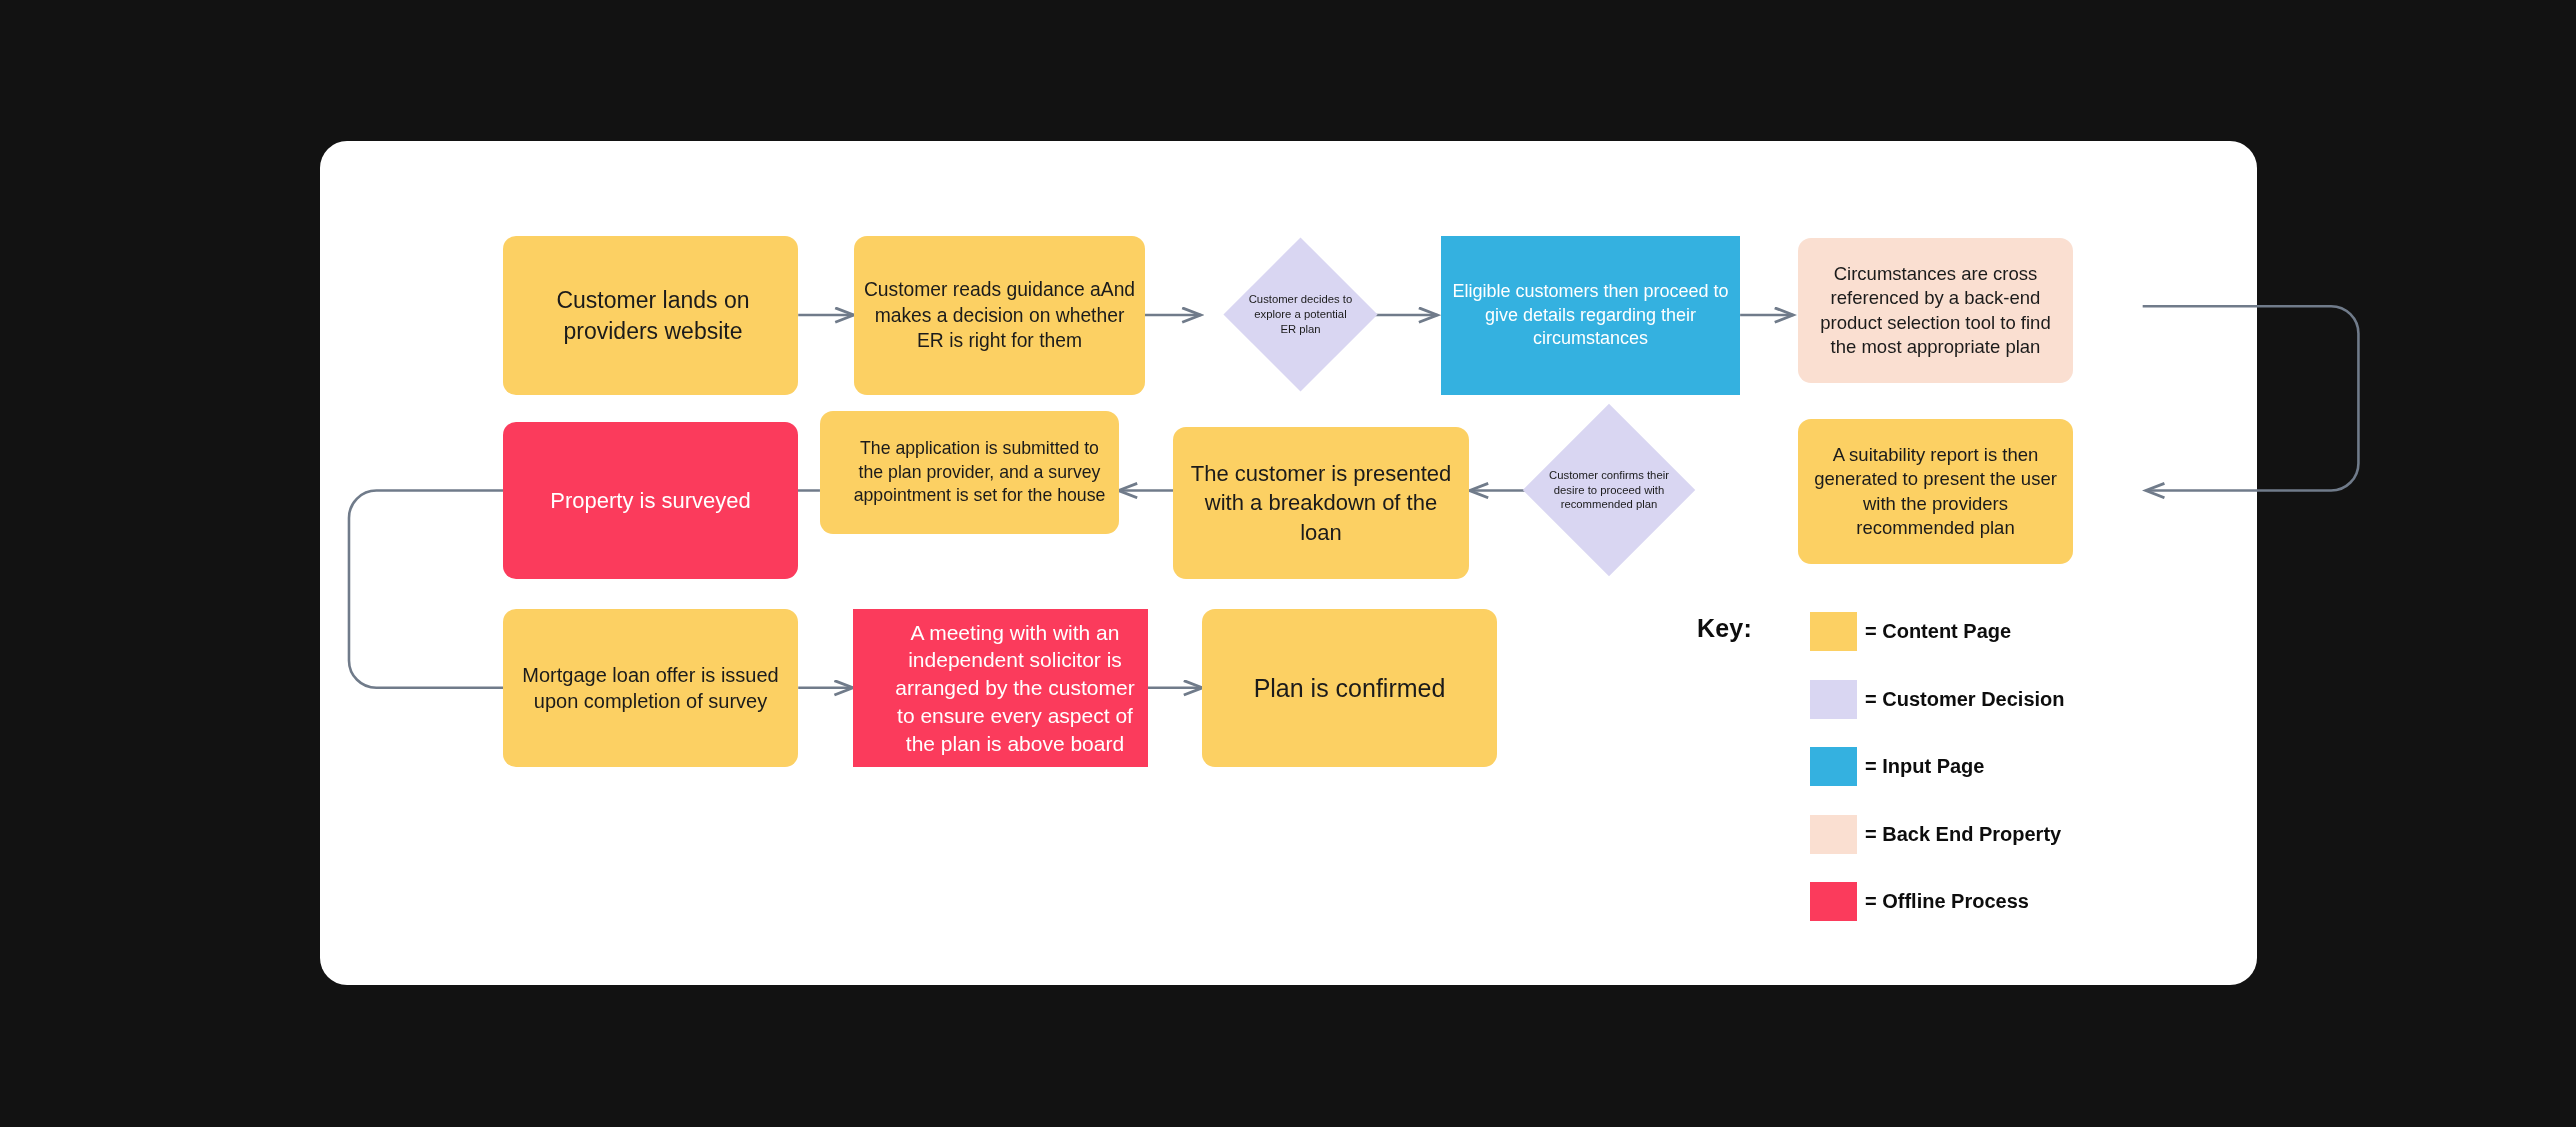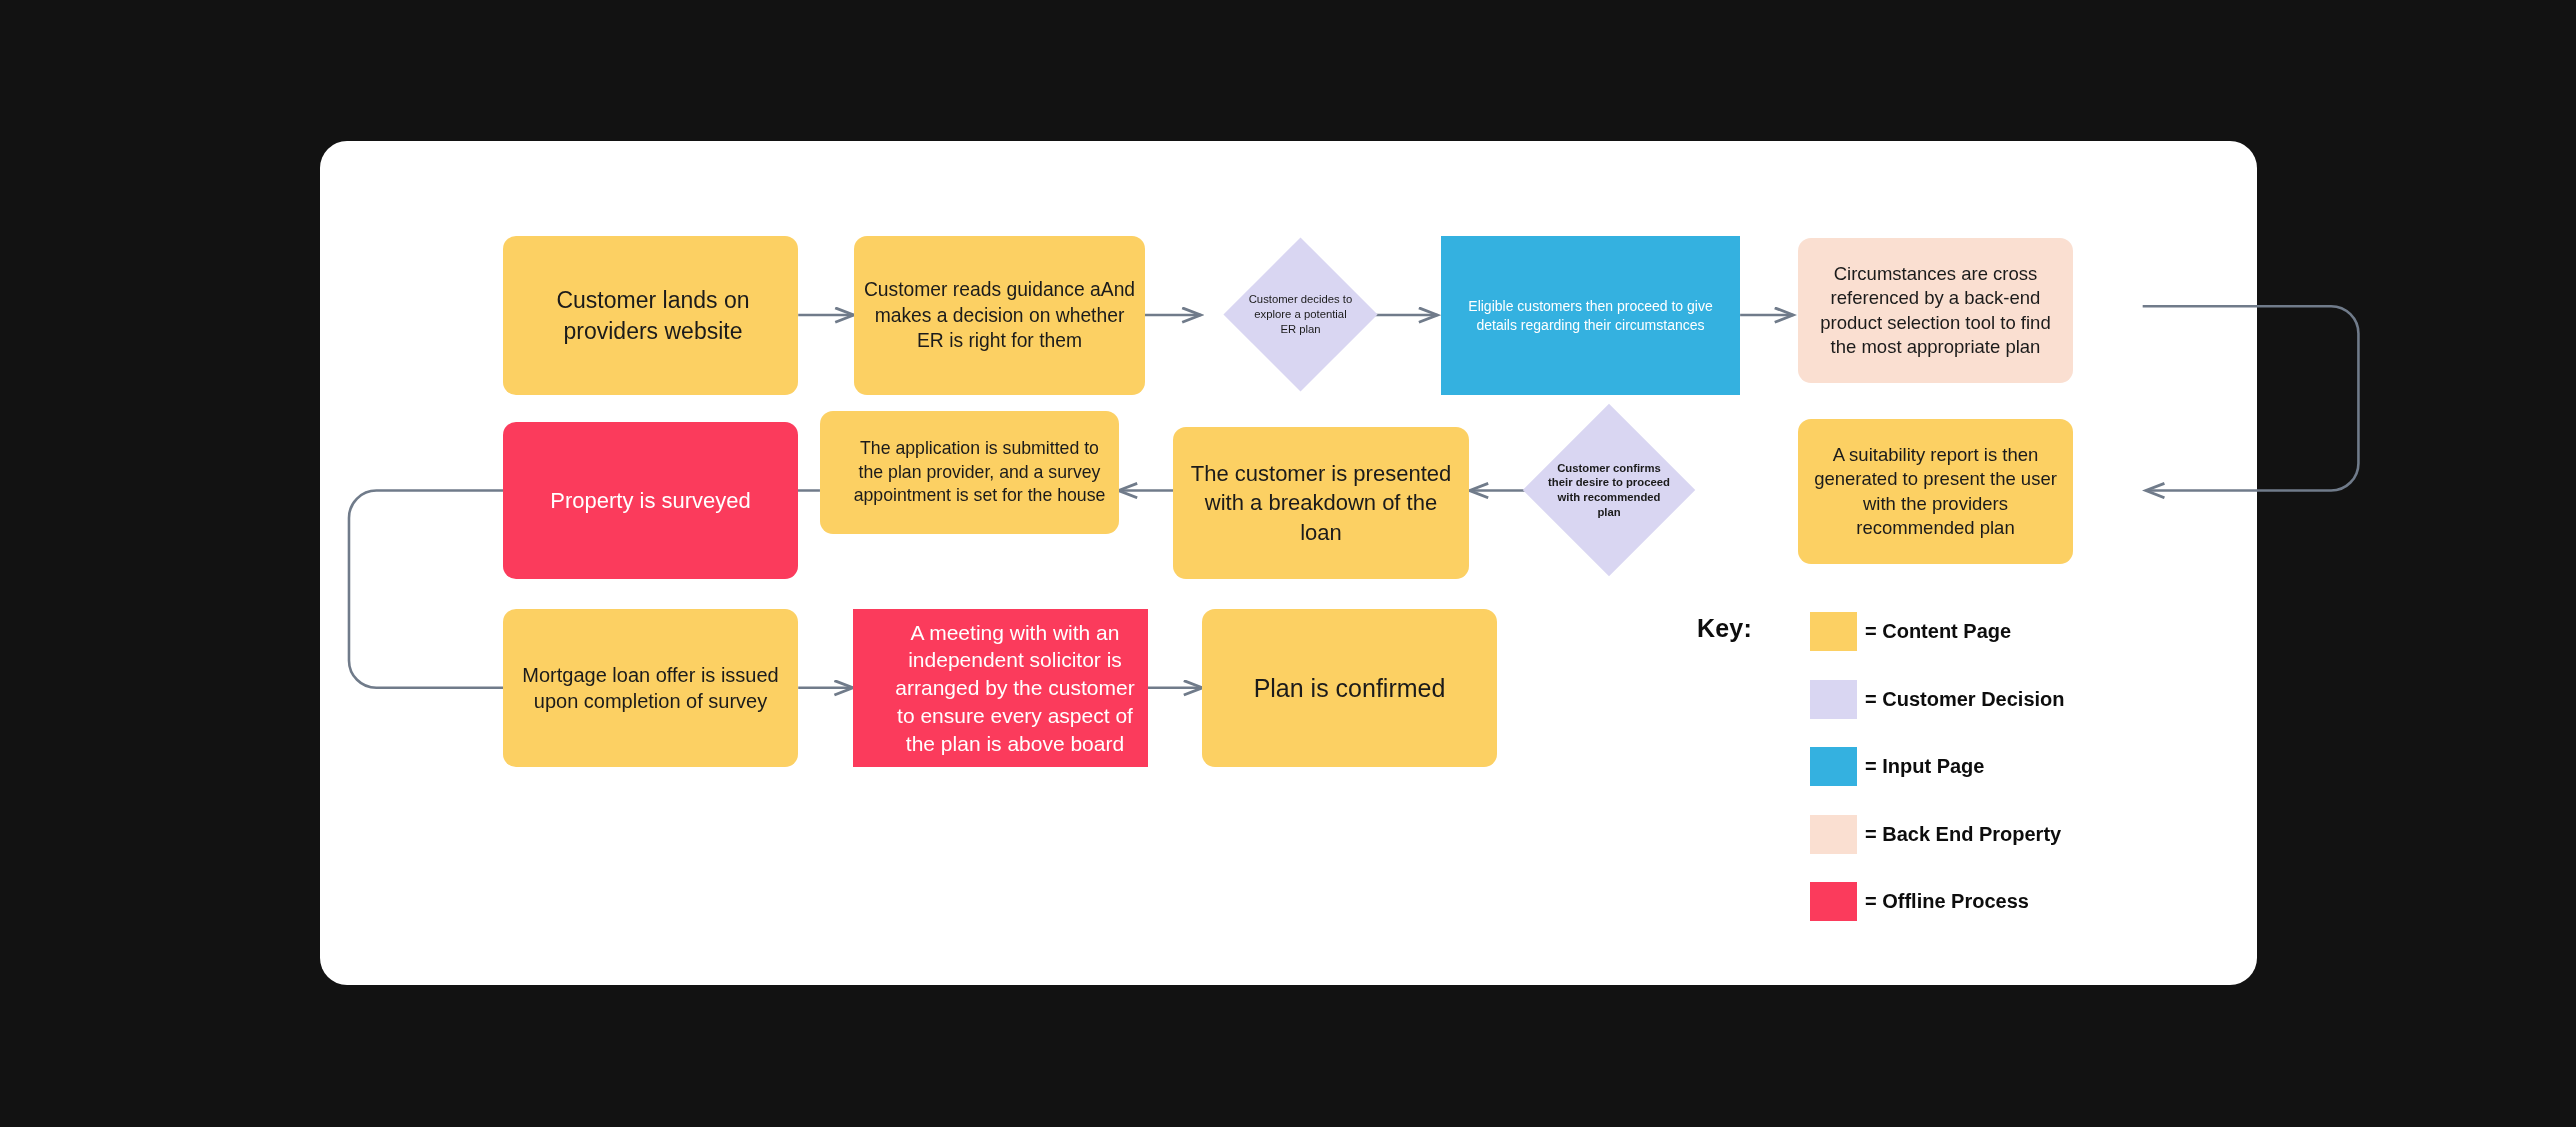--- a/index.html
+++ b/index.html
@@ -109,33 +109,33 @@
 
       <div class="node shape-rounded fill-content" style="left:534px; top:95px; width:291px; height:159px; font-size:19.3px;">
         <span class="txt">Customer reads guidance aAnd makes a decision on whether ER is right for them</span>
       </div>
 
       <div class="diamond" style="left:926px; top:119px; width:109px; height:109px;">
         <div class="dia-bg"></div>
         <span class="txt" style="font-size:11.3px;">Customer decides to explore a potential ER plan</span>
       </div>
 
-      <div class="node shape-rect fill-input" style="left:1121px; top:95px; width:299px; height:159px; font-size:14px;">
+      <div class="node shape-rect fill-input" style="left:1121px; top:95px; width:299px; height:159px; font-size:18px;">
         <span class="txt">Eligible customers then proceed to give details regarding their circumstances</span>
       </div>
 
       <div class="node shape-rounded fill-backend" style="left:1478px; top:97px; width:275px; height:145px; font-size:18.5px;">
         <span class="txt">Circumstances are cross referenced by a back-end product selection tool to find the most appropriate plan</span>
       </div>
 
       <div class="node shape-rounded fill-content" style="left:1478px; top:278px; width:275px; height:145px; font-size:18.5px;">
         <span class="txt">A suitability report is then generated to present the user  with the providers recommended plan</span>
       </div>
 
-      <div class="diamond" style="left:1228px; top:288px; width:122px; height:122px;font-weight:bold;">
+      <div class="diamond" style="left:1228px; top:288px; width:122px; height:122px;">
         <div class="dia-bg"></div>
         <span class="txt" style="font-size:11.3px;">Customer confirms their desire to proceed with recommended plan</span>
       </div>
 
       <div class="node shape-rounded fill-content" style="left:853px; top:286px; width:296px; height:152px; font-size:22px;">
         <span class="txt">The customer is presented with a breakdown of the loan</span>
       </div>
 
       <div class="node shape-rounded fill-content" style="left:500px; top:270px; width:299px; height:123px; font-size:17.7px;padding-left:28px;">
         <span class="txt">The application is submitted to the plan provider, and a survey appointment is set for the house</span>

